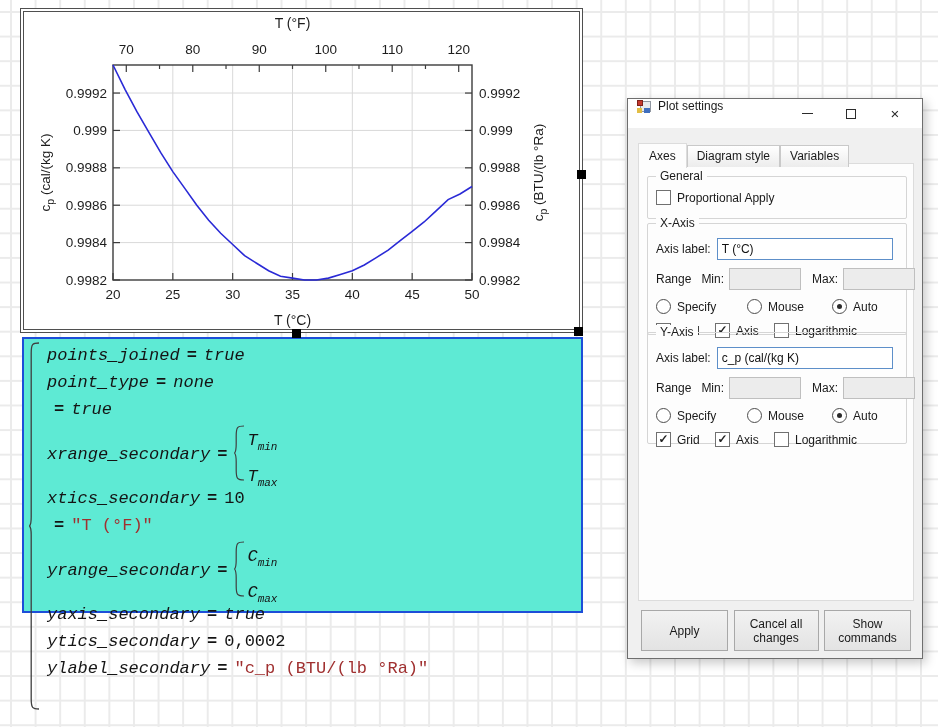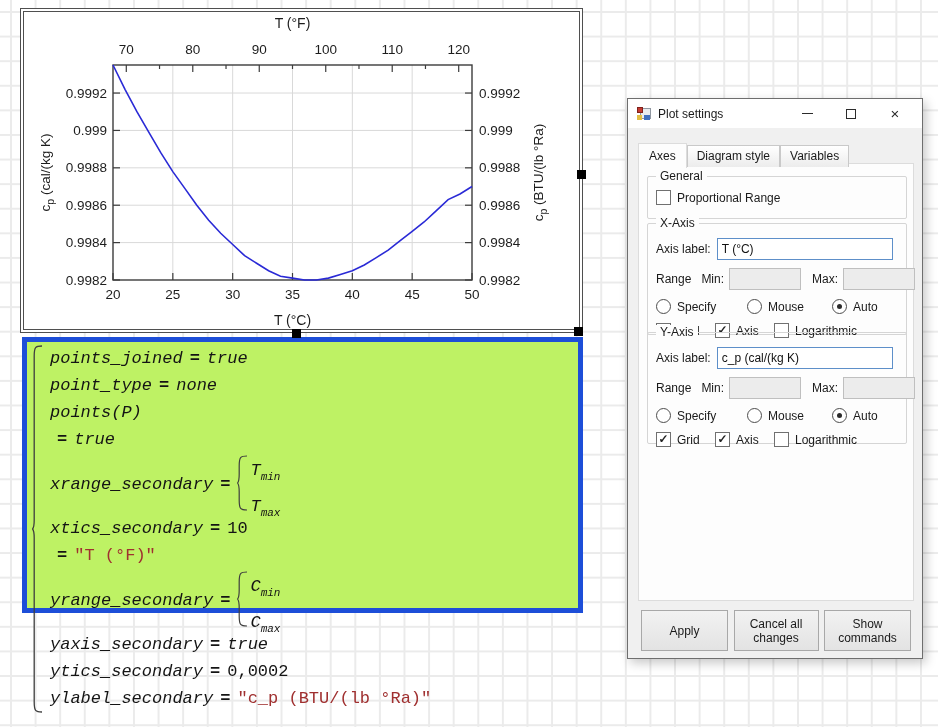--- a/index.html
+++ b/index.html
@@ -17,21 +17,21 @@
   .plot-region{
     position:absolute;left:20px;top:8px;width:563px;height:325px;
     border:1px solid #4f4f4f;background:#fff;padding:2px;box-sizing:border-box;
   }
   .plot-inner{border:1px solid #4f4f4f;width:100%;height:100%;box-sizing:border-box;position:relative;background:#fff;}
   .plot-inner svg{position:absolute;left:0;top:0;}
   .handle{position:absolute;width:9px;height:9px;background:#000;z-index:5;}
   
   .code-region{
     position:absolute;left:22px;top:337px;width:561px;height:276px;
-    border:5px solid #1d4ed8;background:#bef264;box-sizing:border-box;
+    border:2px solid #1d4ed8;background:#5eead4;box-sizing:border-box;
   }
   .code-brace{position:absolute;left:5px;top:3px;}
   .code-lines{
     position:absolute;left:23px;top:3px;right:4px;bottom:3px;
     display:flex;flex-direction:column;
     font-family:"Liberation Mono",monospace;font-size:17px;color:#141414;
   }
   .code-line{display:flex;align-items:center;height:27px;flex:0 0 auto;white-space:pre;}
   .code-line.vector{height:62px;}
   .cl-name{font-style:italic;}
@@ -43,21 +43,21 @@
   .vec-stack{display:flex;flex-direction:column;justify-content:space-between;height:56px;padding:2px 0;}
   .vec-item{font-style:italic;line-height:30px;}
   .vec-sub{font-size:11px;vertical-align:-5px;font-style:italic;}
   
   .dialog{
     position:absolute;left:627px;top:98px;width:296px;height:561px;
     background:#f0f0f0;border:1px solid #6e6e6e;box-sizing:border-box;
     box-shadow:3px 4px 10px rgba(0,0,0,.22);
     font-size:12px;color:#1a1a1a;
   }
-  .titlebar{height:29px;background:#fff;display:flex;align-items:center;padding-left:8px;}
+  .titlebar{height:29px;background:#fff;display:flex;padding-left:8px;}
   .app-icon{width:15px;height:15px;position:relative;margin-right:7px;flex:0 0 auto;}
   .app-icon .win{position:absolute;left:4px;top:2px;width:9px;height:9px;background:#e8eaed;border:1px solid #9097a1;}
   .app-icon .red{position:absolute;left:1px;top:1px;width:6px;height:6px;background:#c53a2f;border:1px solid #7e211c;box-sizing:border-box;}
   .app-icon .yellow{position:absolute;left:1px;top:9px;width:5px;height:5px;background:#e2be45;}
   .app-icon .blue{position:absolute;left:8px;top:9px;width:6px;height:5px;background:#3f6fbf;}
   .title-text{font-size:12px;}
   .win-controls{margin-left:auto;display:flex;height:100%;margin-right:5px;}
   .win-btn{width:44px;height:100%;display:flex;align-items:center;justify-content:center;}
   .glyph-min{width:11px;height:1.5px;background:#2b2b2b;display:block;}
   .glyph-max{width:10px;height:10px;border:1.2px solid #2b2b2b;display:block;box-sizing:border-box;}
@@ -192,21 +192,20 @@
 <div class="handle" style="left:574px;top:327px;"></div>
 <div class="handle" style="left:292px;top:329px;"></div>
 
 <div class="code-region">
   <svg class="code-brace" id="big-brace" width="14" height="370">
       <path d="M 10 1 C 3.5 1 2.2 2 2.2 11 L 2.2 175 C 2.2 182 0.6 184 0.6 184 C 0.6 184 2.2 186 2.2 193 L 2.2 357 C 2.2 366 3.5 367 10 367" fill="none" stroke="#3f3f3f" stroke-width="1.3"></path>
     </svg>
   <div class="code-lines" id="code-lines">
       <div class="code-line"><span class="cl-name">points_joined</span><span class="cl-eq">=</span><span class="cl-val keyword">true</span></div>
       <div class="code-line"><span class="cl-name">point_type</span><span class="cl-eq">=</span><span class="cl-val keyword">none</span></div>
-      <div class="code-line"><span class="cl-name">points</span><span class="cl-args">(P)</span></div>
       <div class="code-line"><span class="cl-eq">=</span><span class="cl-val keyword">true</span></div>
       <div class="code-line vector"><span class="cl-name">xrange_secondary</span><span class="cl-eq">=</span><svg width="13" height="58">
           <path d="M 10 1 C 3.5 1 2.2 2 2.2 11 L 2.2 19 C 2.2 26 0.6 28 0.6 28 C 0.6 28 2.2 30 2.2 37 L 2.2 45 C 2.2 54 3.5 55 10 55" fill="none" stroke="#3f3f3f" stroke-width="1.2"></path>
         </svg><span class="vec-stack"><span class="vec-item"><span class="">T</span><span class="vec-sub">min</span></span><span class="vec-item"><span class="">T</span><span class="vec-sub">max</span></span></span></div>
       <div class="code-line"><span class="cl-name">xtics_secondary</span><span class="cl-eq">=</span><span class="cl-val number">10</span></div>
       <div class="code-line"><span class="cl-eq">=</span><span class="cl-val string">"T (°F)"</span></div>
       <div class="code-line vector"><span class="cl-name">yrange_secondary</span><span class="cl-eq">=</span><svg width="13" height="58">
           <path d="M 10 1 C 3.5 1 2.2 2 2.2 11 L 2.2 19 C 2.2 26 0.6 28 0.6 28 C 0.6 28 2.2 30 2.2 37 L 2.2 45 C 2.2 54 3.5 55 10 55" fill="none" stroke="#3f3f3f" stroke-width="1.2"></path>
         </svg><span class="vec-stack"><span class="vec-item"><span class="">C</span><span class="vec-sub">min</span></span><span class="vec-item"><span class="">C</span><span class="vec-sub">max</span></span></span></div>
       <div class="code-line"><span class="cl-name">yaxis_secondary</span><span class="cl-eq">=</span><span class="cl-val keyword">true</span></div>
@@ -242,21 +241,21 @@
     <div class="tab">Diagram style</div>
     <div class="tab">Variables</div>
   </div>
 
   <div class="tab-body">
 
     <div class="groupbox gb-general">
       <span class="legend">General</span>
       <div class="gb-row" style="margin-top:13px;">
         <span class="checkbox"></span>
-        <span class="ctl-label">Proportional Range</span>
+        <span class="ctl-label">Proportional Apply</span>
       </div>
     </div>
 
     <div class="groupbox gb-x">
       <span class="legend">X-Axis</span>
       <div class="gb-row row-axislabel">
         <span>Axis label:</span>
         <input class="txt" value="T (°C)" style="">
       </div>
       <div class="gb-row row-range">

